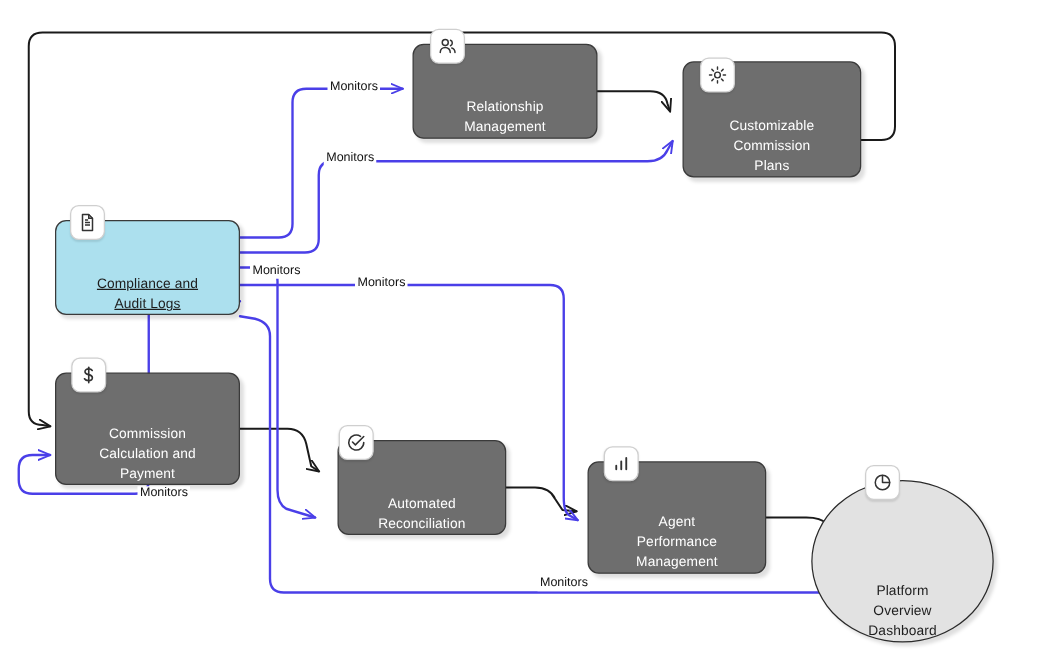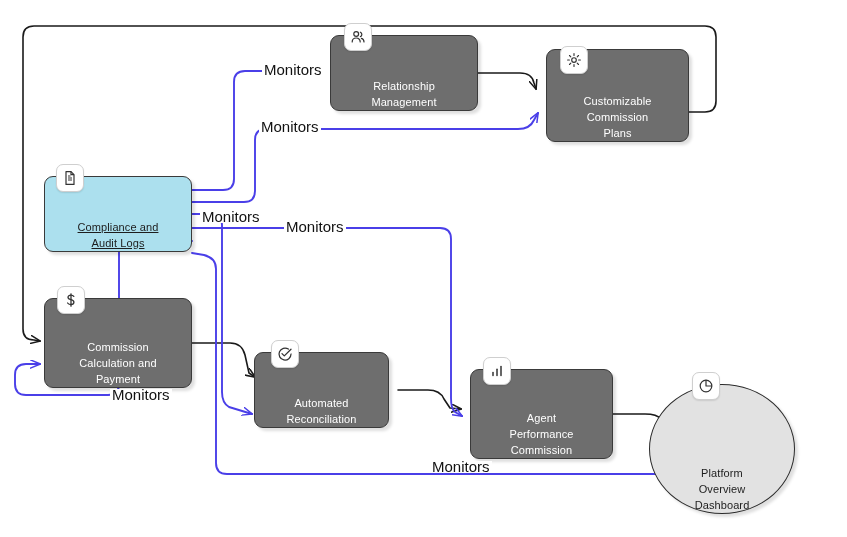--- a/index.html
+++ b/index.html
@@ -69,21 +69,21 @@
     align-items: center;
     justify-content: center;
     z-index: 9;
     box-shadow: 0 1px 1.5px rgba(0,0,0,0.10);
   }
   .badge svg { display: block; }
   .edge-label {
     position: absolute;
     background: #ffffff;
     color: #111111;
-    font-size: 15px;
+    font-size: 10px;
     line-height: 12px;
     padding: 0 2px;
     z-index: 7;
     white-space: nowrap;
   }
 </style>
 </head>
 <body>
 
 <div id="canvas">
@@ -176,35 +176,35 @@
 Calculation and
 Payment</span>
   </div>
   <div class="badge" style="left:57px; top:286px;">
     <svg width="16" height="16" viewBox="0 0 16 16" fill="none" stroke="#333" stroke-width="1.3">
       <path d="M8 1.8v12.4" stroke-linecap="round"></path>
       <path d="M10.8 4.4c-.6-.9-1.6-1.3-2.9-1.3-1.7 0-2.9.9-2.9 2.2 0 1.4 1.1 2 2.9 2.4 1.9.4 3 1.1 3 2.5 0 1.4-1.3 2.3-3.1 2.3-1.5 0-2.6-.5-3.2-1.5" stroke-linecap="round" stroke-linejoin="round"></path>
     </svg>
   </div>
 
-  <div class="node node-gray" style="left:254px; top:352px; width:135px; height:76px;">
+  <div class="node node-gray" style="left:270px; top:352px; width:135px; height:76px;">
     <span class="node-label">Automated
 Reconciliation</span>
   </div>
   <div class="badge" style="left:271px; top:340px;">
     <svg width="16" height="16" viewBox="0 0 16 16" fill="none" stroke="#333" stroke-width="1.25">
       <path d="M14 8A6 6 0 1 1 11.4 3.1" stroke-linecap="round"></path>
       <path d="M5 7.6l2.3 2.3L14 3.2" stroke-linecap="round" stroke-linejoin="round"></path>
     </svg>
   </div>
 
   <div class="node node-gray" style="left:470px; top:369px; width:143px; height:90px;">
     <span class="node-label">Agent
 Performance
-Commission</span>
+Management</span>
   </div>
   <div class="badge" style="left:483px; top:357px;">
     <svg width="16" height="16" viewBox="0 0 16 16" fill="none" stroke="#333" stroke-width="1.5" stroke-linecap="round">
       <path d="M4 12.4V9.6"></path>
       <path d="M8 12.4V6.2"></path>
       <path d="M12 12.4V3.4"></path>
     </svg>
   </div>
 
   <div class="node node-circle" style="left:649px; top:384px; width:146px; height:130px;">

